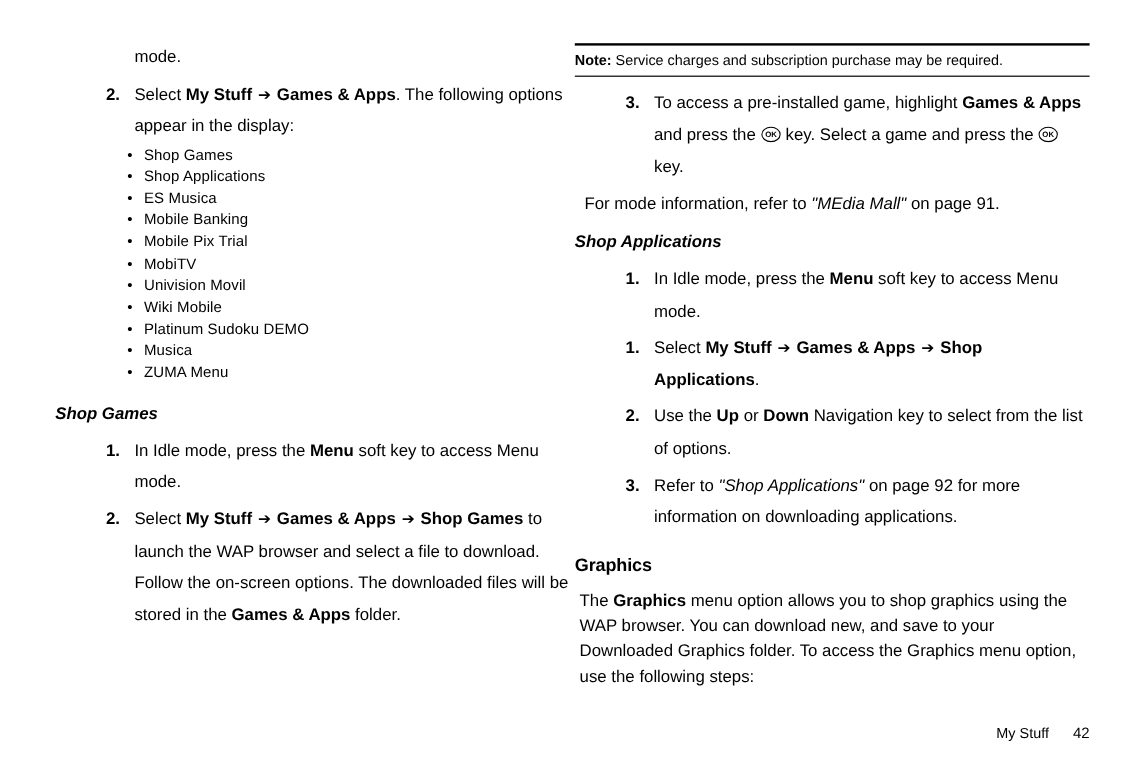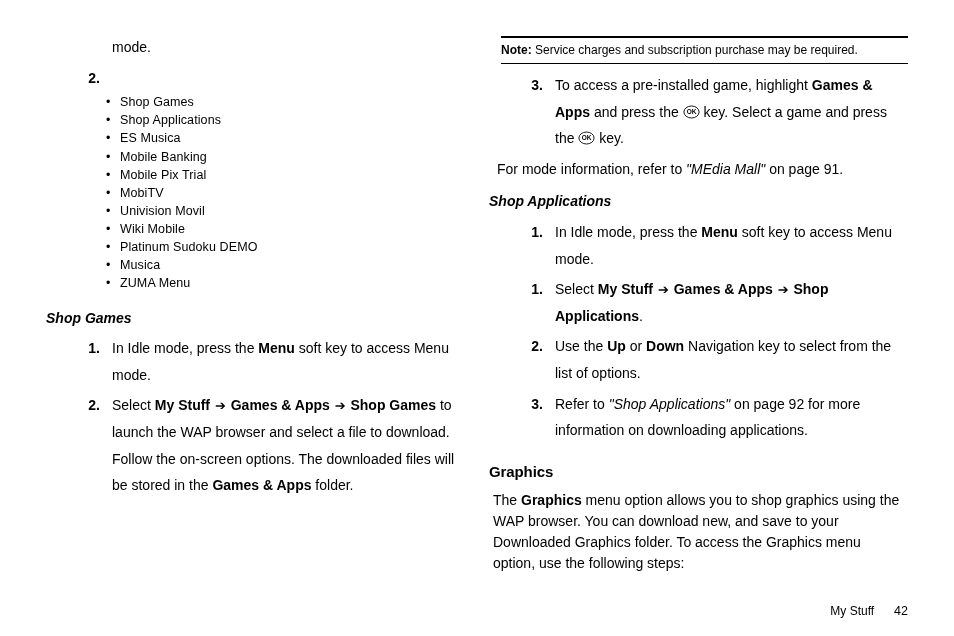--- a/index.html
+++ b/index.html
@@ -5,21 +5,20 @@
   * { box-sizing: border-box; margin: 0; padding: 0; }
   html, body { width: 954px; height: 636px; background: #fff; font-family: Arial, Helvetica, sans-serif; color: #000; }
   .page {
     width: 954px;
     height: 636px;
     padding: 30px 46px 18px 46px;
     position: relative;
   }
   .cols {
     display: flex;
-    gap: 20px;
     height: 560px;
   }
   .col { flex: 1; font-size: 14px; line-height: 1.9; }
   .col-right { padding-left: 4px; }
 
   .ol-item { display: flex; margin-top: 4px; }
   .ol-num { width: 40px; flex: 0 0 40px; text-align: right; font-weight: bold; padding-right: 12px; }
   .ol-body { flex: 1; }
 
   .ol-nested .ol-item { }
@@ -36,21 +35,21 @@
 
   .b { font-weight: bold; }
   .i { font-style: italic; }
 
   .arrow { display: inline-block; font-family: Arial, sans-serif; font-weight: normal; font-size: 13px; vertical-align: baseline; margin: 0 1px; }
 
   .note-box {
     border-top: 2px solid #000;
     border-bottom: 1px solid #000;
     padding: 5px 0 5px 0;
-    margin: 6px 0 8px 12px;
+    margin: 6px 0 8px 0;
     font-size: 12px;
     line-height: 1.25;
   }
   .note-box .nb { font-weight: bold; }
 
   .ok-key {
     display: inline-flex;
     align-items: center;
     justify-content: center;
     vertical-align: -2px;
@@ -82,20 +81,25 @@
       <div class="ol-nested">
         <div class="ol-item">
           <div class="ol-num"></div>
           <div class="ol-body">
             <span>mode.</span>
           </div>
         </div>
 
         <div class="ol-item">
           <div class="ol-num">2.</div>
+          <div class="ol-body">
+            <span>Select </span><span class="b">My Stuff</span>
+            <span class="arrow">➔</span>
+            <span class="b">Games &amp; Apps</span><span>. The following options appear in the display:</span>
+          </div>
         </div>
       </div>
 
       <div class="bullets">
         <div class="bi">
             <span class="dot">•</span>
             <span class="btxt">Shop Games</span>
           </div>
         <div class="bi">
             <span class="dot">•</span>

